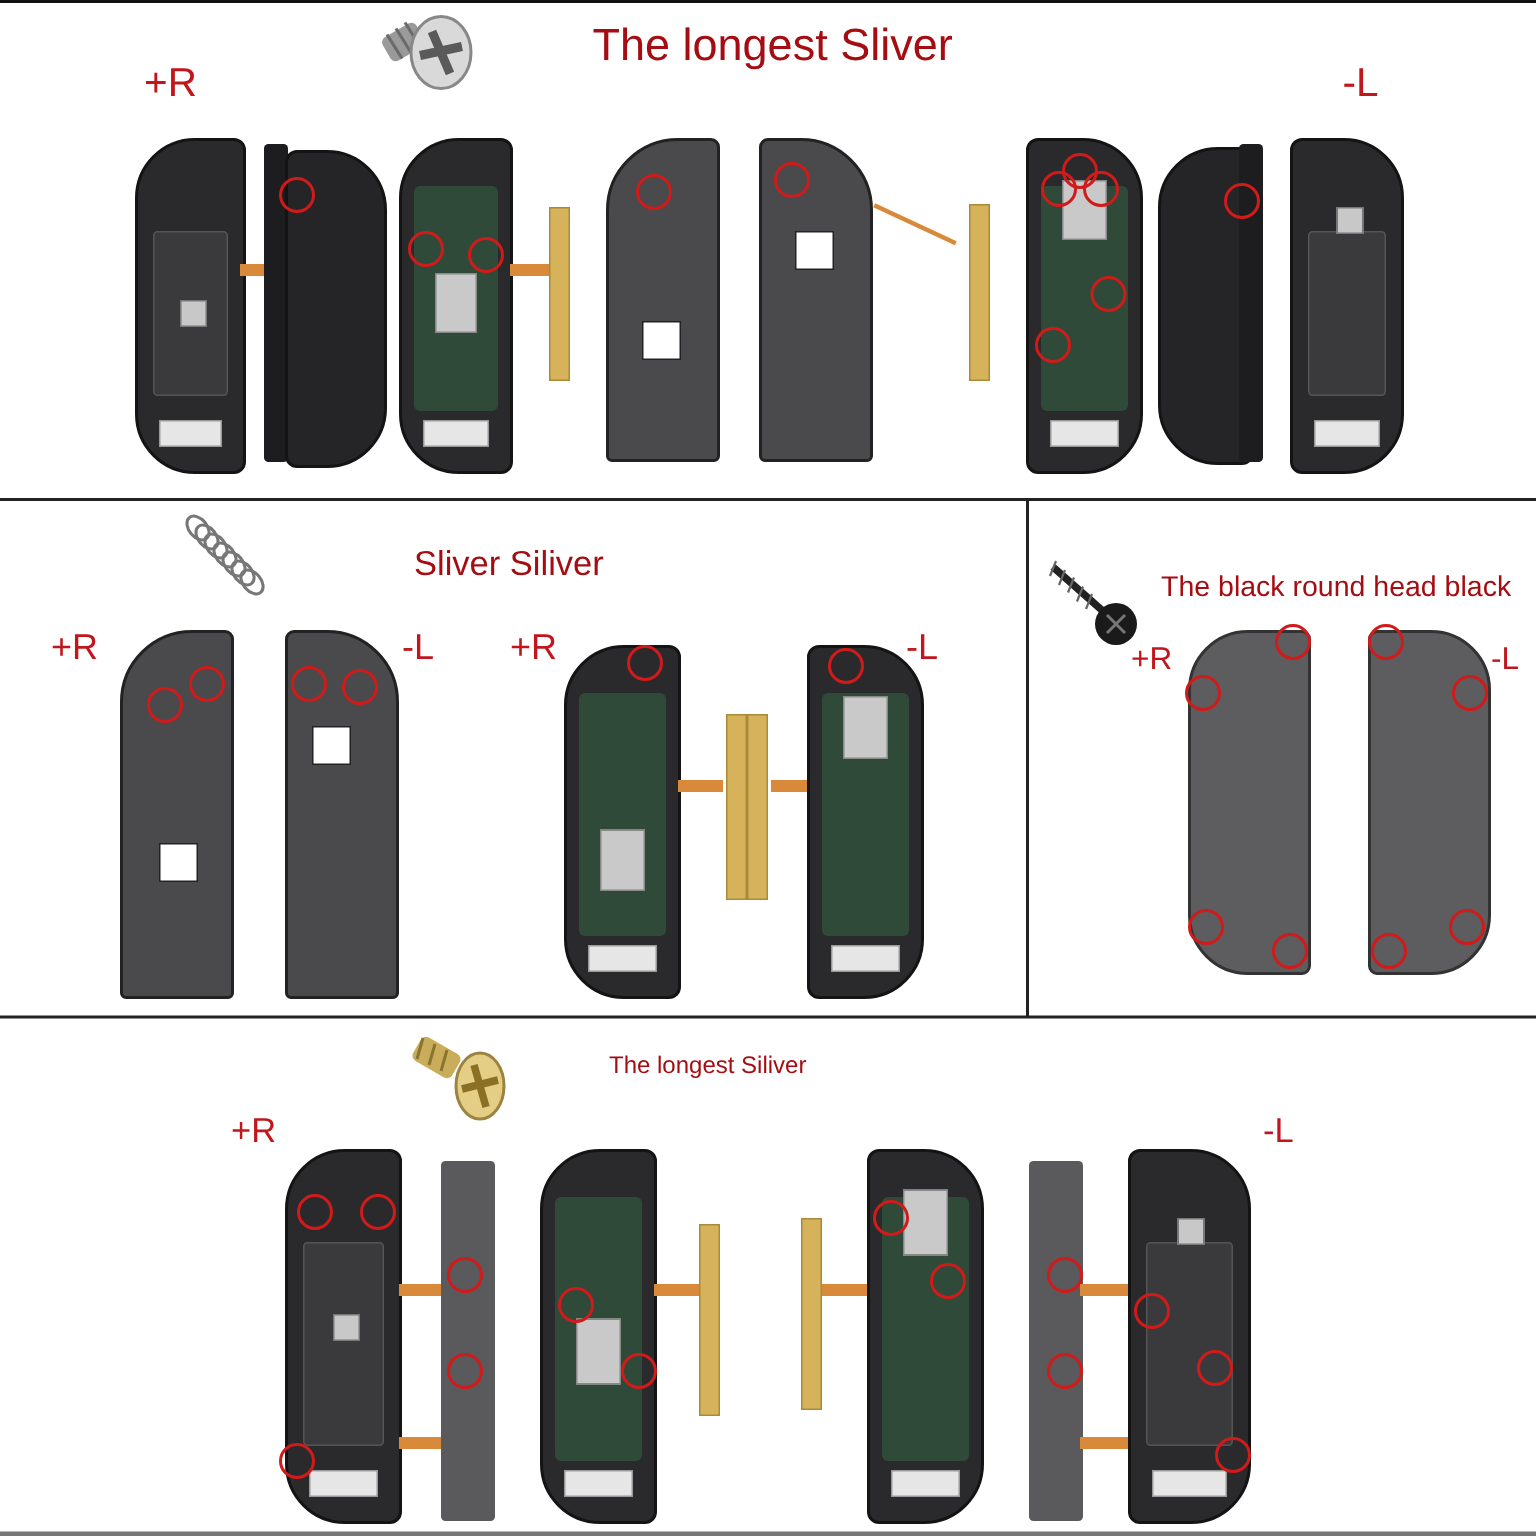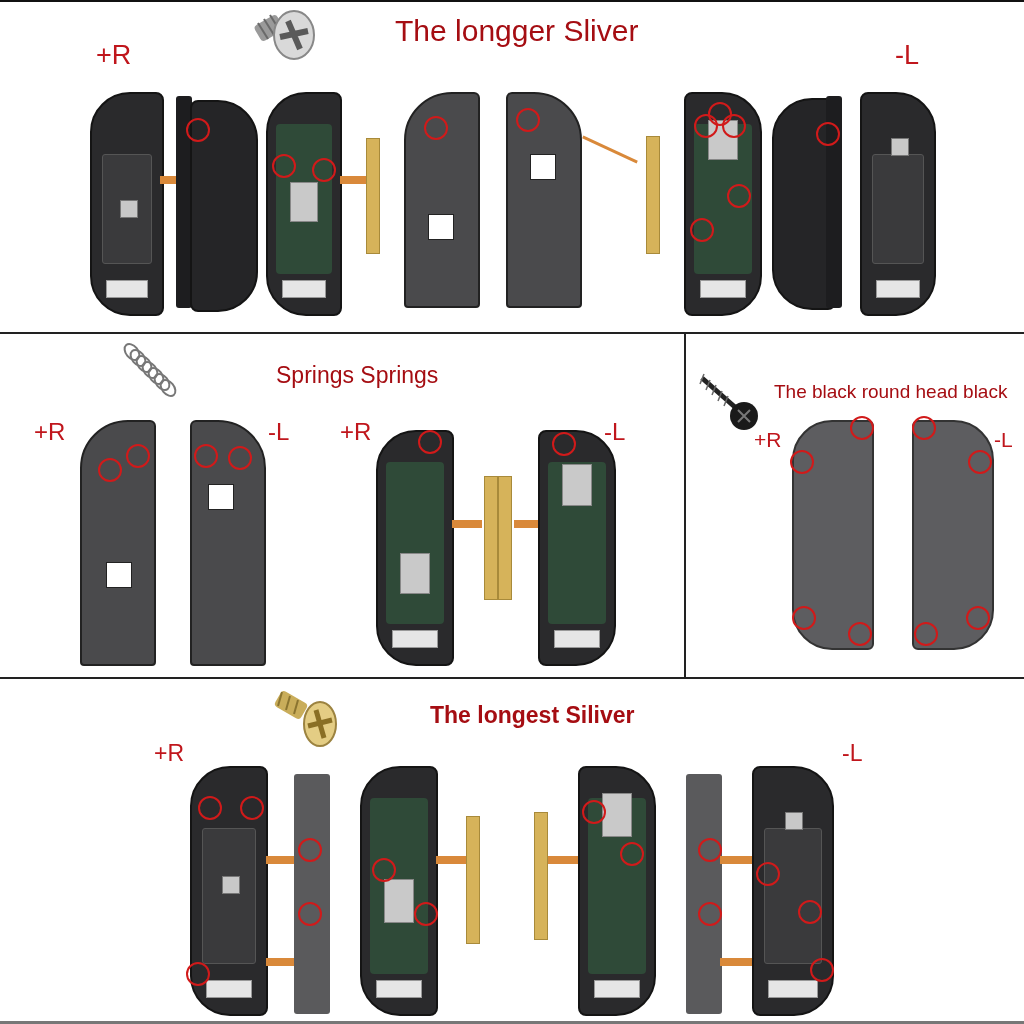--- a/index.html
+++ b/index.html
@@ -46,21 +46,21 @@
   <svg class="screw-img" style="left:250px;top:5px" width="70" height="60" viewBox="0 0 70 60">
     <rect x="6" y="14" width="26" height="18" rx="4" fill="#9a9a9a" transform="rotate(-30 19 23)"></rect>
     <g stroke="#6a6a6a" stroke-width="2">
         <line x1="8" y1="18" x2="18" y2="34"></line>
         <line x1="14" y1="14" x2="24" y2="30"></line>
         <line x1="20" y1="10" x2="30" y2="26"></line>
       </g>
     <ellipse cx="44" cy="30" rx="20" ry="24" fill="#d9d9d9" stroke="#888" stroke-width="2"></ellipse>
     <path d="M38 16 L50 44 M30 32 L58 26" stroke="#5a5a5a" stroke-width="6"></path>
   </svg>
-  <div class="title" style="left:395px;top:14px;font-size:30px;">The longger Sliver</div>
+  <div class="title" style="left:395px;top:14px;font-size:30px;">The longest Sliver</div>
   <div class="side big" style="left:96px;top:40px;">+R</div>
   <div class="side big" style="left:895px;top:40px;">-L</div>
 
   <div class="shell r" style="left:90px;top:92px;width:74px;height:224px;">
     <div class="inner"></div>
       <div class="plate"></div>
       <div class="conn"></div>
   </div>
   <div class="flex" style="left:160px;top:176px;width:30px;"></div>
   <div class="rail" style="left:176px;top:96px;width:16px;height:212px;"></div>
@@ -115,21 +115,21 @@
     <g stroke="#777" stroke-width="2" fill="none">
       <ellipse cx="14" cy="12" rx="6" ry="9" transform="rotate(-40 14 12)"></ellipse>
       <ellipse cx="20" cy="18" rx="6" ry="9" transform="rotate(-40 20 18)"></ellipse>
       <ellipse cx="26" cy="24" rx="6" ry="9" transform="rotate(-40 26 24)"></ellipse>
       <ellipse cx="32" cy="30" rx="6" ry="9" transform="rotate(-40 32 30)"></ellipse>
       <ellipse cx="38" cy="36" rx="6" ry="9" transform="rotate(-40 38 36)"></ellipse>
       <ellipse cx="44" cy="42" rx="6" ry="9" transform="rotate(-40 44 42)"></ellipse>
       <ellipse cx="50" cy="48" rx="6" ry="9" transform="rotate(-40 50 48)"></ellipse>
     </g>
   </svg>
-  <div class="title" style="left:276px;top:362px;font-size:23px;">Springs Springs</div>
+  <div class="title" style="left:276px;top:362px;font-size:23px;">Sliver Siliver</div>
   <div class="side" style="left:34px;top:418px;">+R</div>
   <div class="side" style="left:268px;top:418px;">-L</div>
   <div class="side" style="left:340px;top:418px;">+R</div>
   <div class="side" style="left:604px;top:418px;">-L</div>
 
   <div class="frame" style="left:80px;top:420px;width:76px;height:246px;">
     <div class="hole" style="left:24px;top:140px;"></div>
   </div>
   <div class="screw-circle" style="left:98px;top:458px;"></div>
   <div class="screw-circle" style="left:126px;top:444px;"></div>
@@ -196,21 +196,21 @@
   <svg class="screw-img" style="left:272px;top:688px" width="72" height="60" viewBox="0 0 72 60">
     <rect x="4" y="8" width="30" height="18" rx="4" fill="#c9ad5a" transform="rotate(30 19 17)"></rect>
     <g stroke="#8a7430" stroke-width="2">
         <line x1="10" y1="4" x2="6" y2="18"></line>
         <line x1="18" y1="8" x2="14" y2="22"></line>
         <line x1="26" y1="12" x2="22" y2="26"></line>
       </g>
     <ellipse cx="48" cy="36" rx="16" ry="22" fill="#e4cd84" stroke="#9c8340" stroke-width="2"></ellipse>
     <path d="M44 22 L52 50 M36 38 L60 32" stroke="#8a6f25" stroke-width="5"></path>
   </svg>
-  <div class="title" style="left:430px;top:702px;font-size:23px;font-weight:bold;">The longest Siliver</div>
+  <div class="title" style="left:406px;top:702px;font-size:16px;">The longest Siliver</div>
   <div class="side" style="left:154px;top:740px;font-size:23px;">+R</div>
   <div class="side" style="left:842px;top:740px;font-size:23px;">-L</div>
 
   <div class="shell r" style="left:190px;top:766px;width:78px;height:250px;">
     <div class="inner"></div>
       <div class="plate" style="top:44%"></div>
       <div class="conn"></div>
   </div>
   <div class="screw-circle" style="left:198px;top:796px;"></div>
   <div class="screw-circle" style="left:240px;top:796px;"></div>

